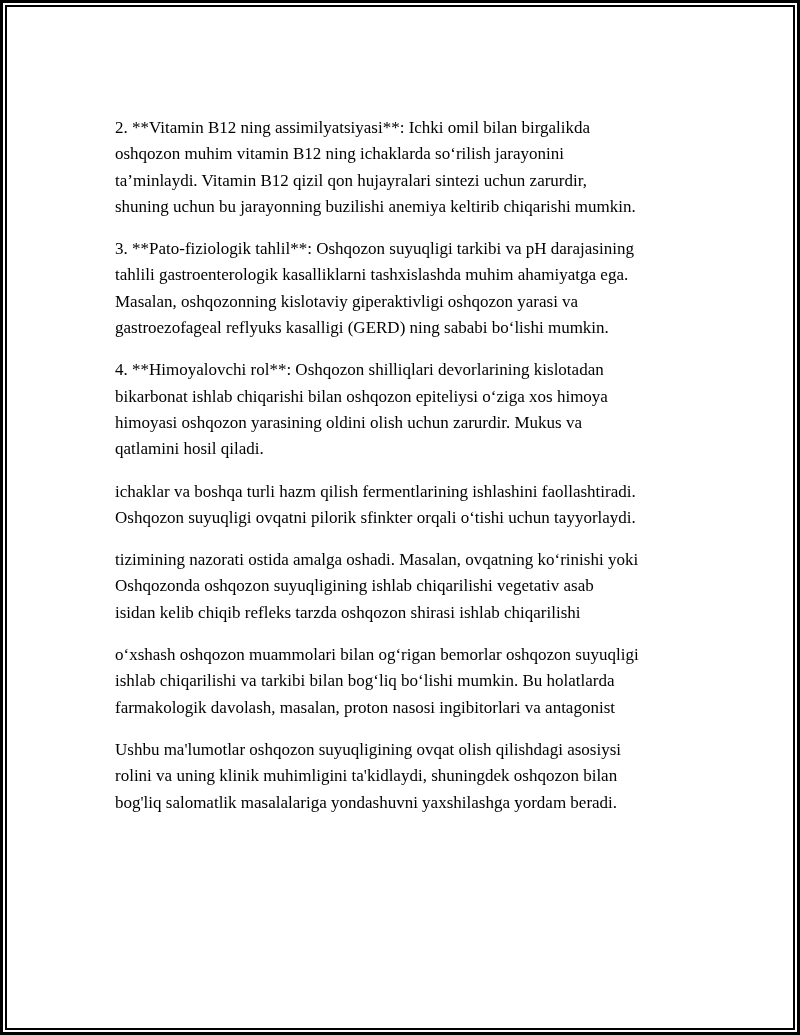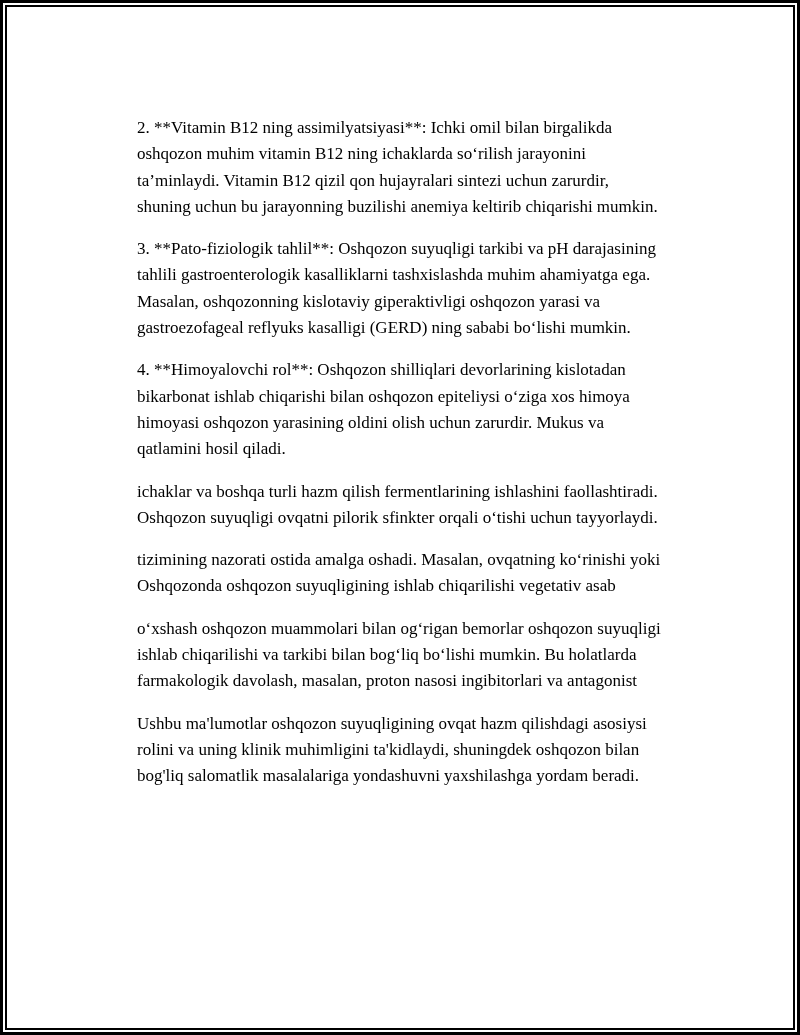--- a/index.html
+++ b/index.html
@@ -31,21 +31,20 @@
     line-height: 26.3px;
     color: #000000;
   }
   .doc p {
     margin: 0 0 16px 0;
     padding: 0;
   }
   .doc .line {
     display: block;
     white-space: nowrap;
-    margin-left: 22px;
   }
 </style>
 </head>
 <body>
 
 <div class="page">
   <div class="inner-frame">
     <div class="doc" id="doc">
         <p>
           <span class="line">2. **Vitamin B12 ning assimilyatsiyasi**: Ichki omil bilan birgalikda</span>
@@ -65,26 +64,27 @@
           <span class="line">himoyasi oshqozon yarasining oldini olish uchun zarurdir. Mukus va</span>
           <span class="line">qatlamini hosil qiladi.</span>
         </p>
         <p>
           <span class="line">ichaklar va boshqa turli hazm qilish fermentlarining ishlashini faollashtiradi.</span>
           <span class="line">Oshqozon suyuqligi ovqatni pilorik sfinkter orqali o‘tishi uchun tayyorlaydi.</span>
         </p>
         <p>
           <span class="line">tizimining nazorati ostida amalga oshadi. Masalan, ovqatning ko‘rinishi yoki</span>
           <span class="line">Oshqozonda oshqozon suyuqligining ishlab chiqarilishi vegetativ asab</span>
+          <span class="line">isidan kelib chiqib refleks tarzda oshqozon shirasi ishlab chiqarilishi</span>
         </p>
         <p>
           <span class="line">o‘xshash oshqozon muammolari bilan og‘rigan bemorlar oshqozon suyuqligi</span>
           <span class="line">ishlab chiqarilishi va tarkibi bilan bog‘liq bo‘lishi mumkin. Bu holatlarda</span>
           <span class="line">farmakologik davolash, masalan, proton nasosi ingibitorlari va antagonist</span>
         </p>
         <p>
-          <span class="line">Ushbu ma'lumotlar oshqozon suyuqligining ovqat hazm qilishdagi asosiysi</span>
+          <span class="line">Ushbu ma'lumotlar oshqozon suyuqligining ovqat olish qilishdagi asosiysi</span>
           <span class="line">rolini va uning klinik muhimligini ta'kidlaydi, shuningdek oshqozon bilan</span>
           <span class="line">bog'liq salomatlik masalalariga yondashuvni yaxshilashga yordam beradi.</span>
         </p>
       </div>
   </div>
 </div>
 
 </body></html>

